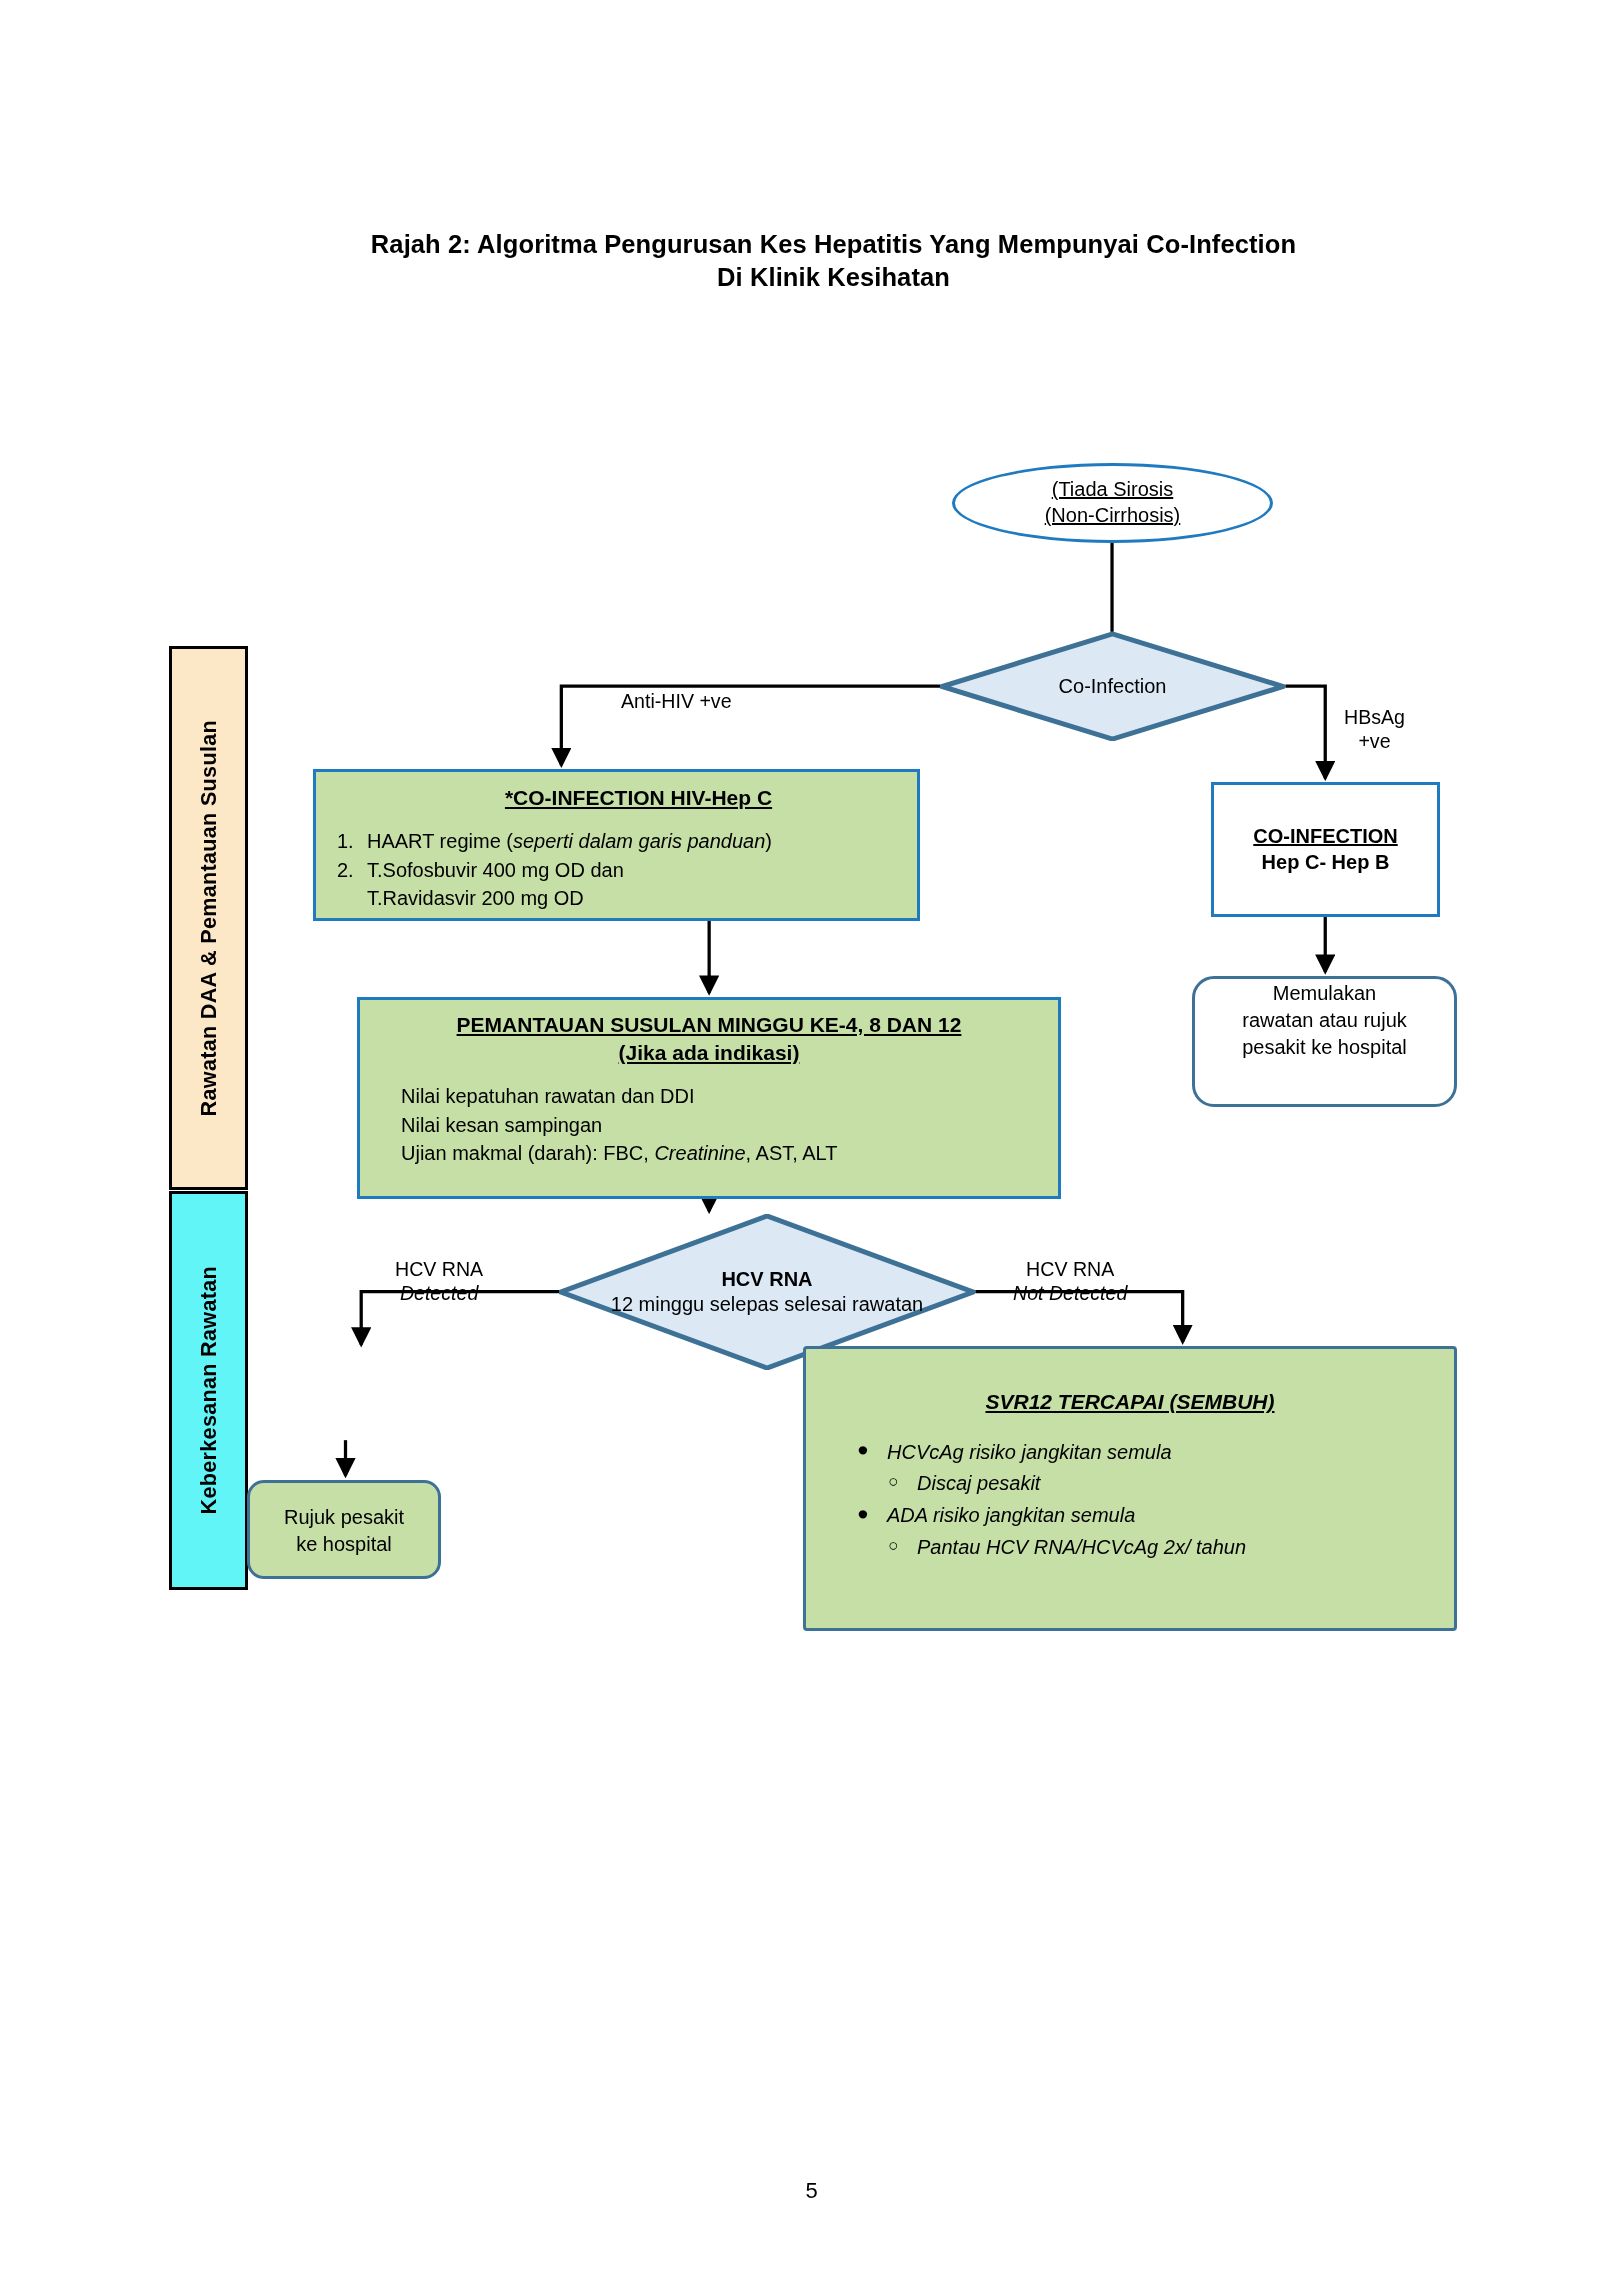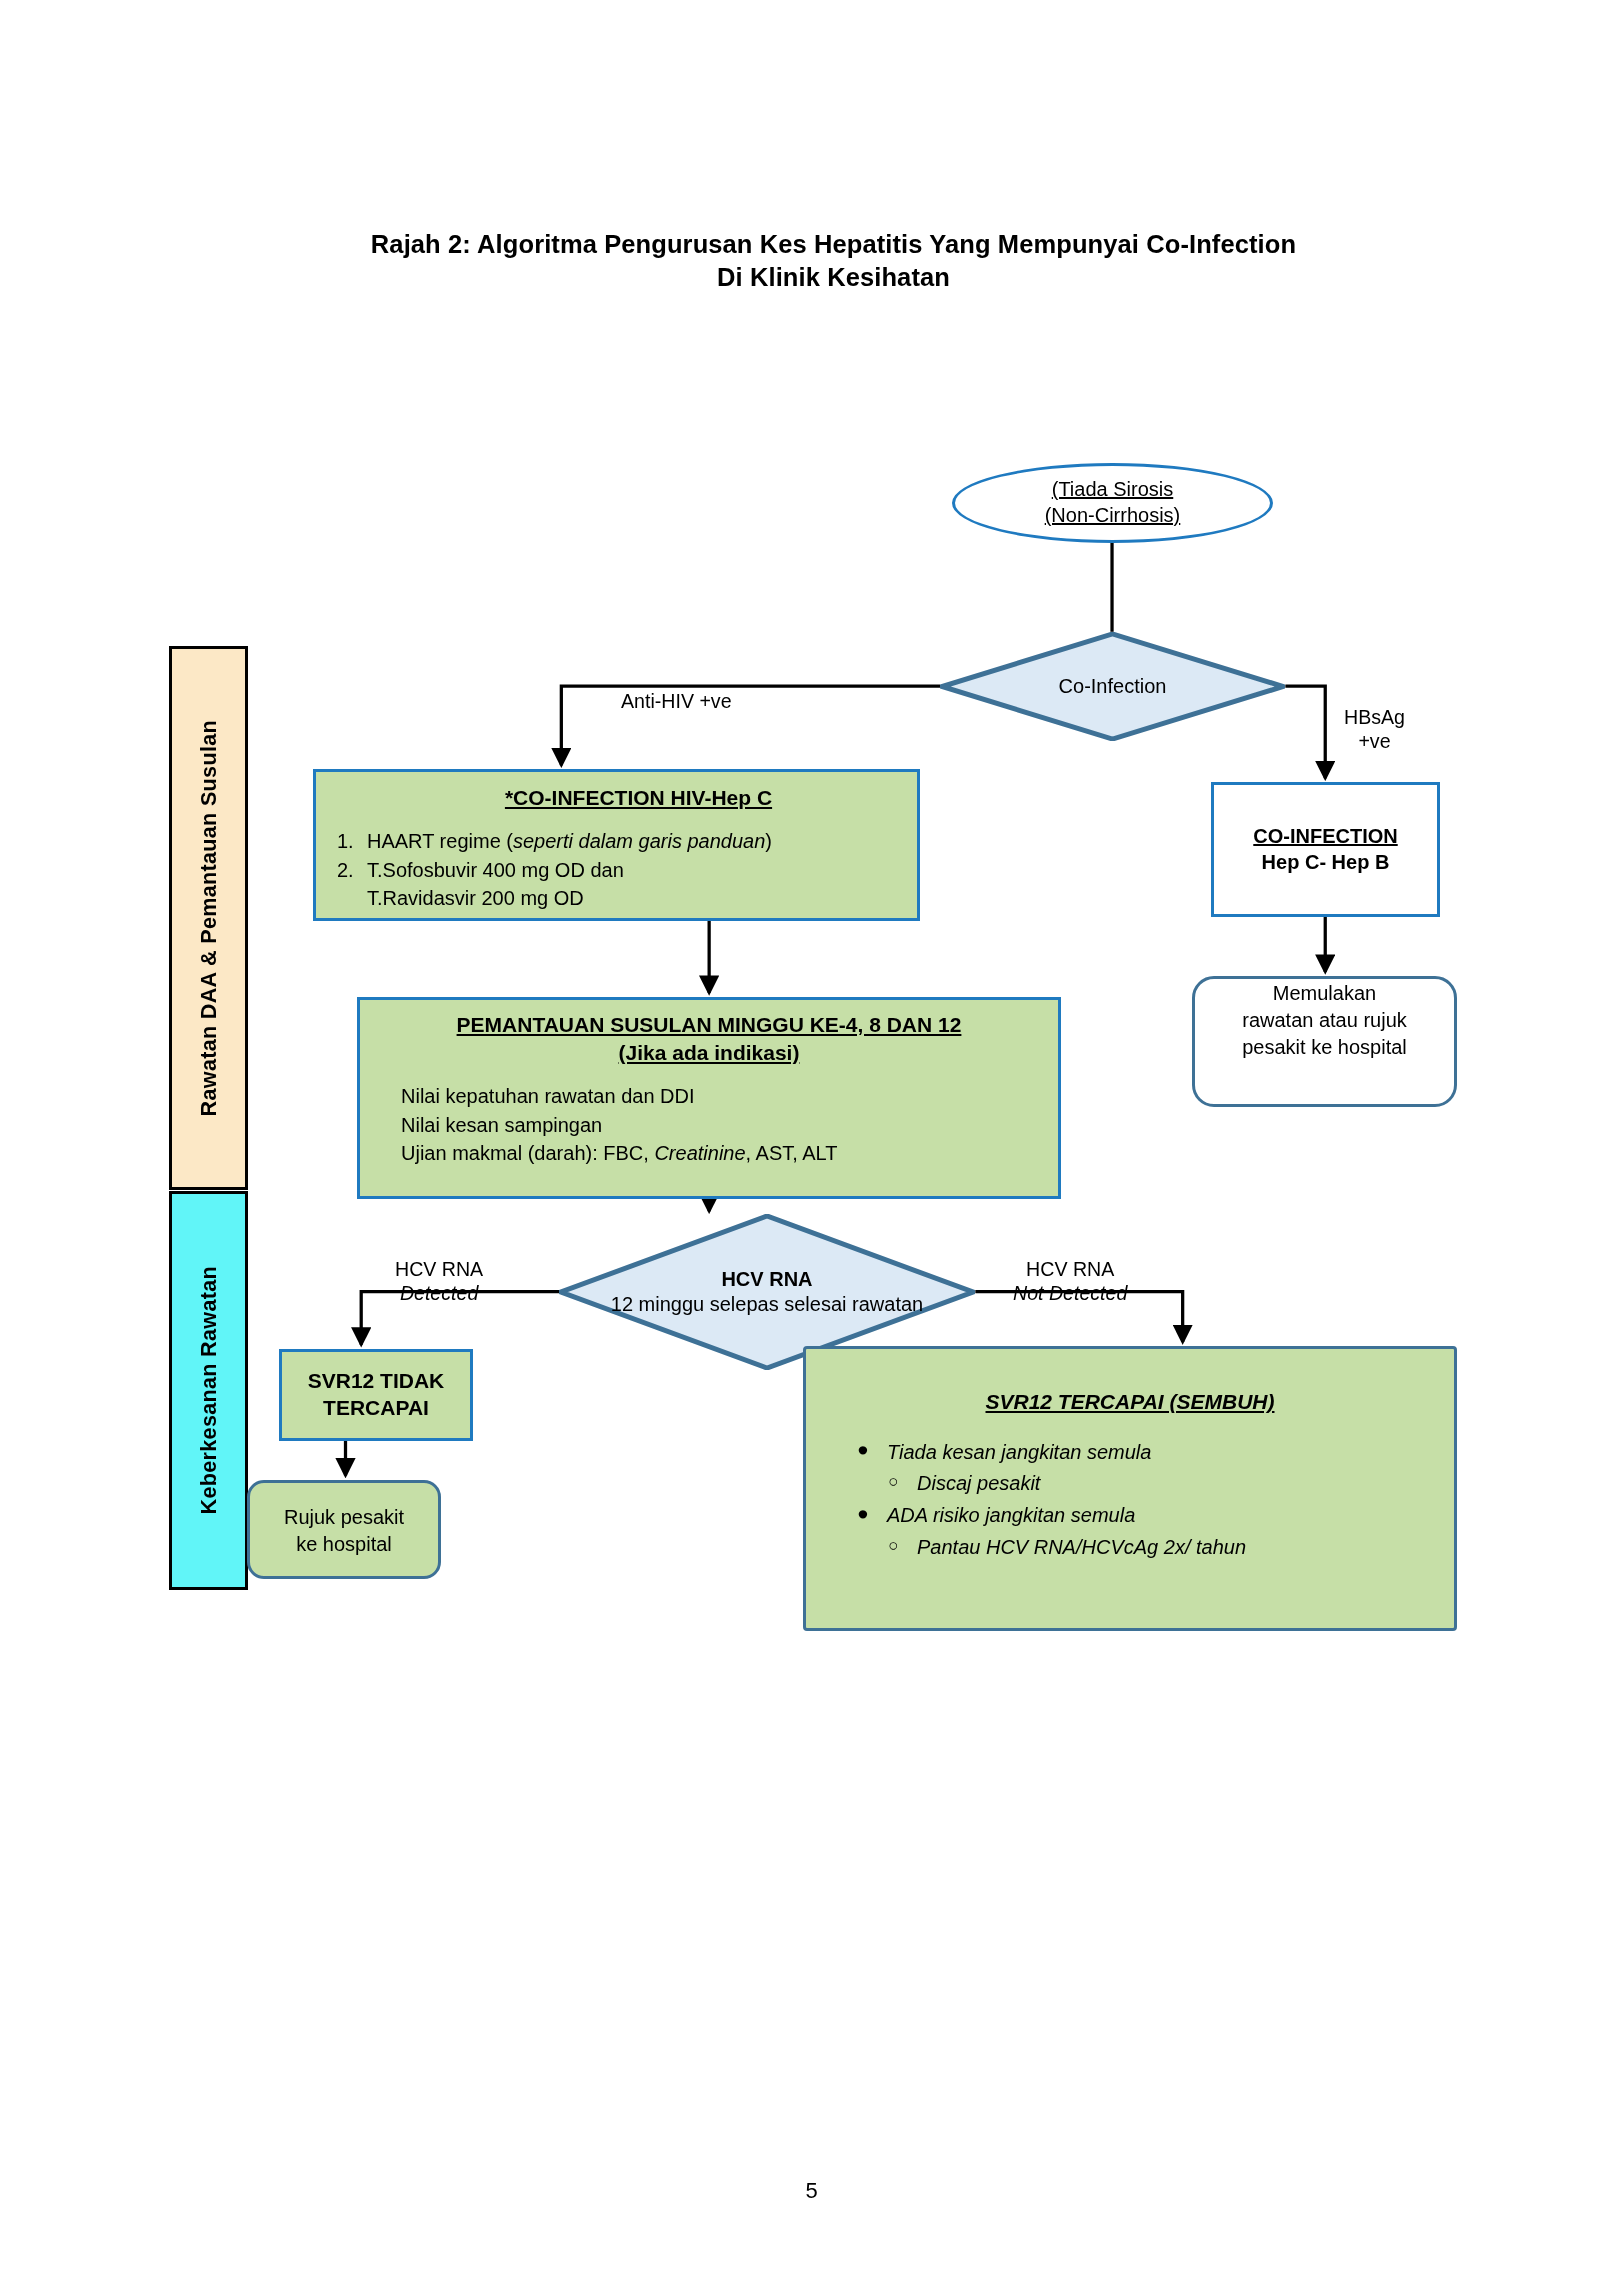--- a/index.html
+++ b/index.html
@@ -353,40 +353,34 @@
   <div class="edge-label" id="lbl-hcvrna-detected">
     <div>HCV RNA</div>
     <div><i>Detected</i></div>
   </div>
 
   <div class="edge-label" id="lbl-hcvrna-notdetected">
     <div>HCV RNA</div>
     <div><i>Not Detected</i></div>
   </div>
 
-  <div class="rbox" id="box-svr12-tidak">
-    <div class="txt">
-      <div>SVR12 TIDAK</div>
-      <div>TERCAPAI</div>
-    </div>
-  </div>
 
   <div class="rbox-round" id="box-rujuk">
     <div class="txt">
       <div>Rujuk pesakit</div>
       <div>ke hospital</div>
     </div>
   </div>
 
   <div class="rbox-round" id="box-svr12-tercapai">
     <div class="hdr">SVR12 TERCAPAI (SEMBUH)</div>
     <ul>
       <li>
         <span class="bullet">●</span>
-        <span>Tiada kesan jangkitan semula</span>
+        <span>HCVcAg risiko jangkitan semula</span>
         <div class="sub">
           <span class="ob">○</span>
           <span>Discaj pesakit</span>
         </div>
       </li>
       <li>
         <span class="bullet">●</span>
         <span>ADA risiko jangkitan semula</span>
         <div class="sub">
           <span class="ob">○</span>

